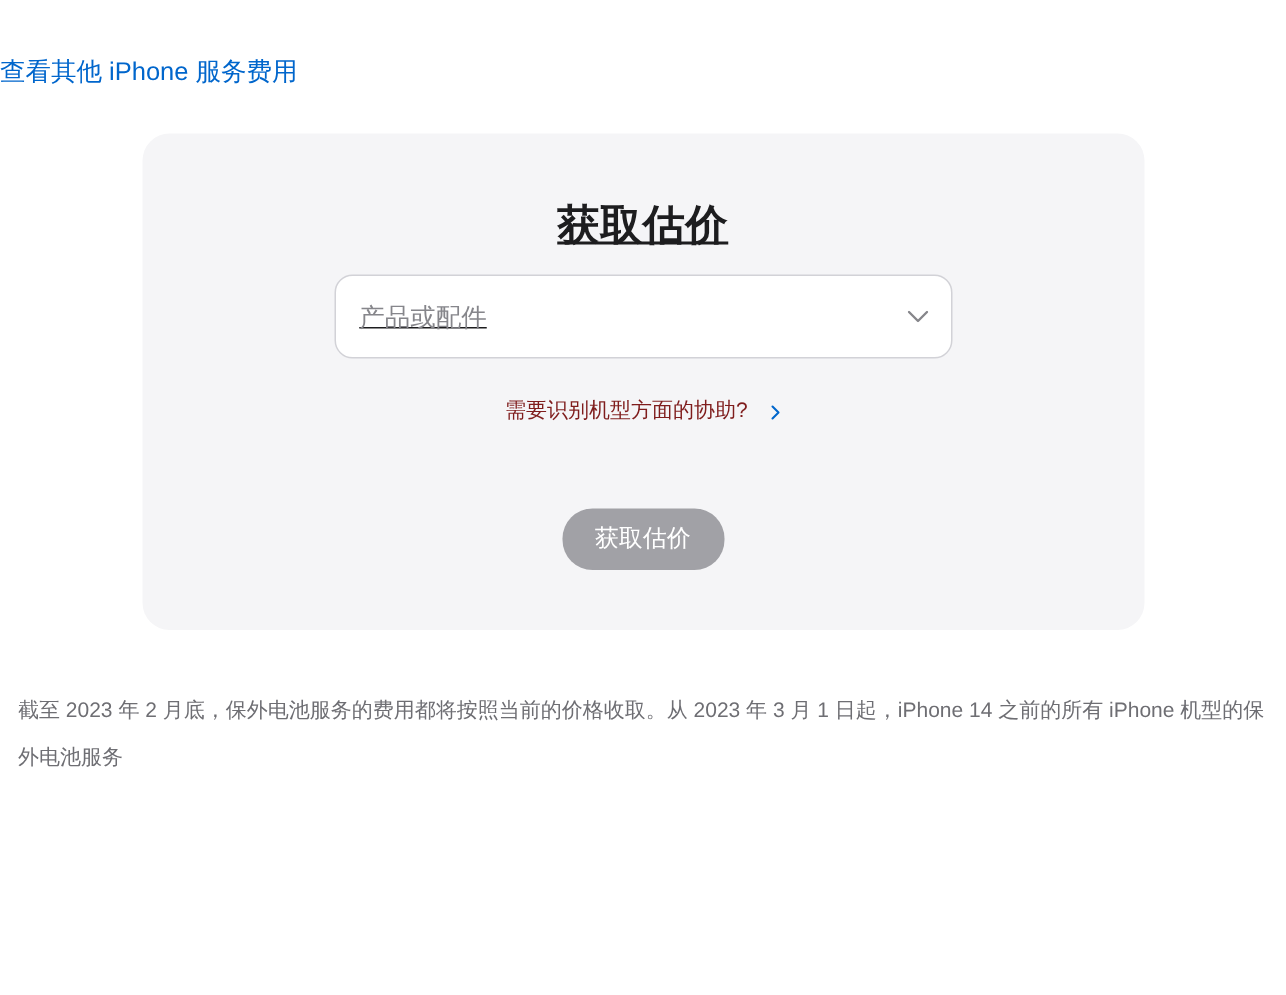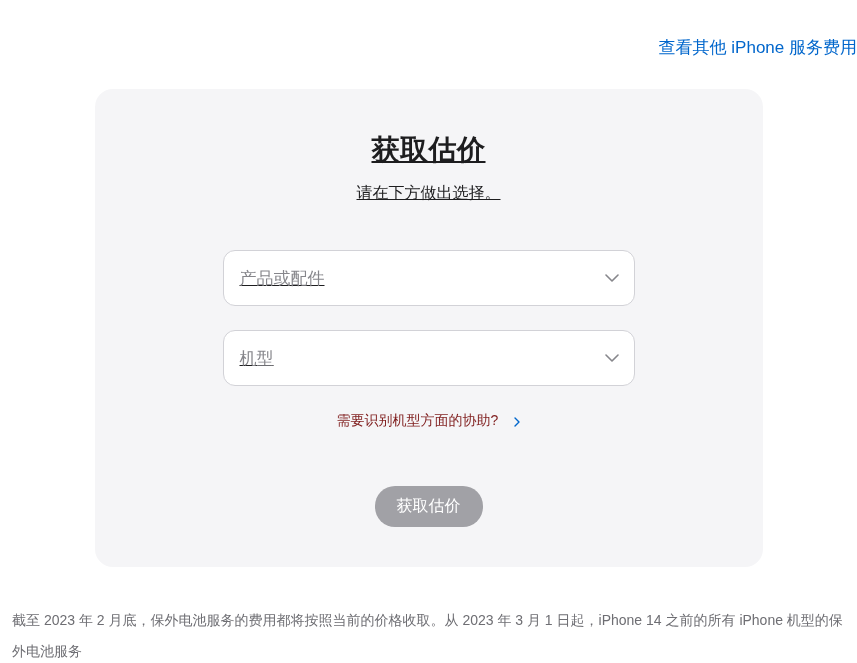--- a/index.html
+++ b/index.html
@@ -4,21 +4,21 @@
   <style>
     * { box-sizing: border-box; margin: 0; padding: 0; }
     body {
       font-family: -apple-system, BlinkMacSystemFont, "Segoe UI", "Helvetica Neue", Arial, sans-serif;
       background: #fff;
       width: 857px;
       padding: 0;
       color: #1d1d1f;
     }
     .top-link {
-      text-align: right;
+      text-align: left;
       padding: 36px 0 30px 0;
     }
     .top-link a {
       color: #0066cc;
       text-decoration: none;
       font-size: 17px;
     }
     .card {
       background: #f5f5f7;
       border-radius: 18px;
@@ -100,43 +100,32 @@
   </style>
 </head>
 <body>
 
 <div class="top-link">
   <a href="#">查看其他 iPhone 服务费用</a>
 </div>
 
 <div class="card">
   <h2 class="card-title">获取估价</h2>
-  <div class="card-subtitle">请在下方做出选择。</div>
 
   <div class="select-wrap">
     <div class="select-field">
       <span>产品或配件</span>
     </div>
     <span class="chevron">
       <svg width="14" height="8" viewBox="0 0 14 8">
           <path d="M1 1l6 6 6-6" stroke="#86868b" stroke-width="1.6" fill="none" stroke-linecap="round" stroke-linejoin="round"></path>
         </svg>
     </span>
   </div>
 
-  <div class="select-wrap">
-    <div class="select-field">
-      <span>机型</span>
-    </div>
-    <span class="chevron">
-      <svg width="14" height="8" viewBox="0 0 14 8">
-          <path d="M1 1l6 6 6-6" stroke="#86868b" stroke-width="1.6" fill="none" stroke-linecap="round" stroke-linejoin="round"></path>
-        </svg>
-    </span>
-  </div>
 
   <a href="#" class="help-link">
     <span>需要识别机型方面的协助?</span>
     <span class="arrow">
       <svg width="6" height="10" viewBox="0 0 6 10">
           <path d="M1 1l4 4-4 4" stroke="#0066cc" stroke-width="1.4" fill="none" stroke-linecap="round" stroke-linejoin="round"></path>
         </svg>
     </span>
   </a>
 

